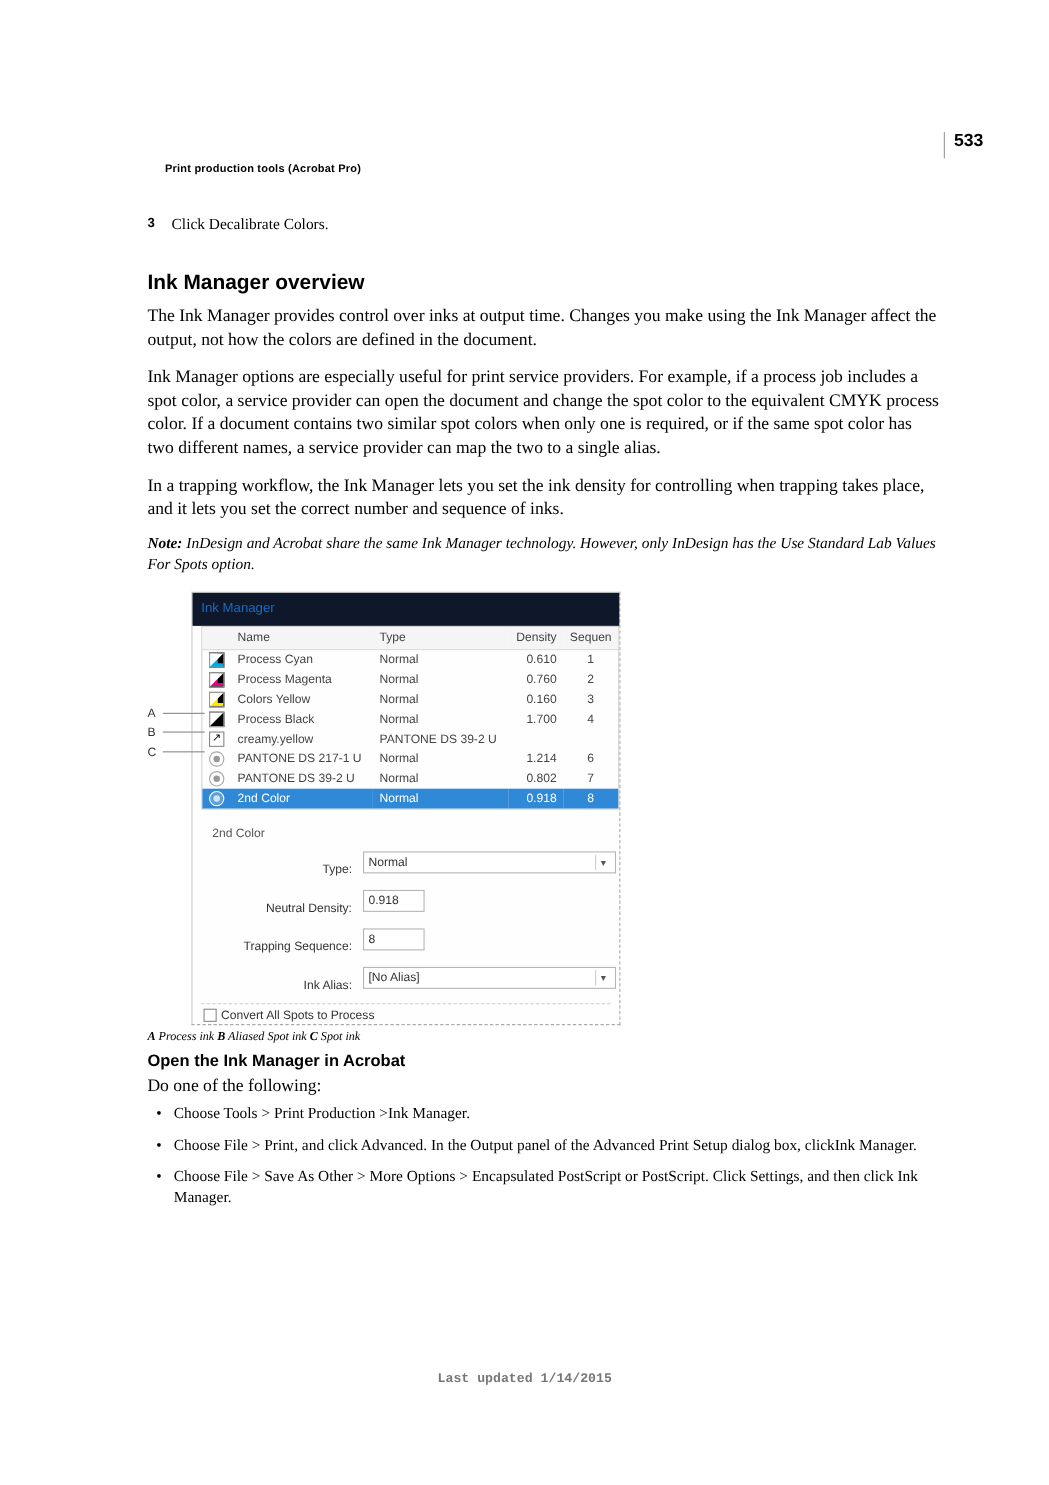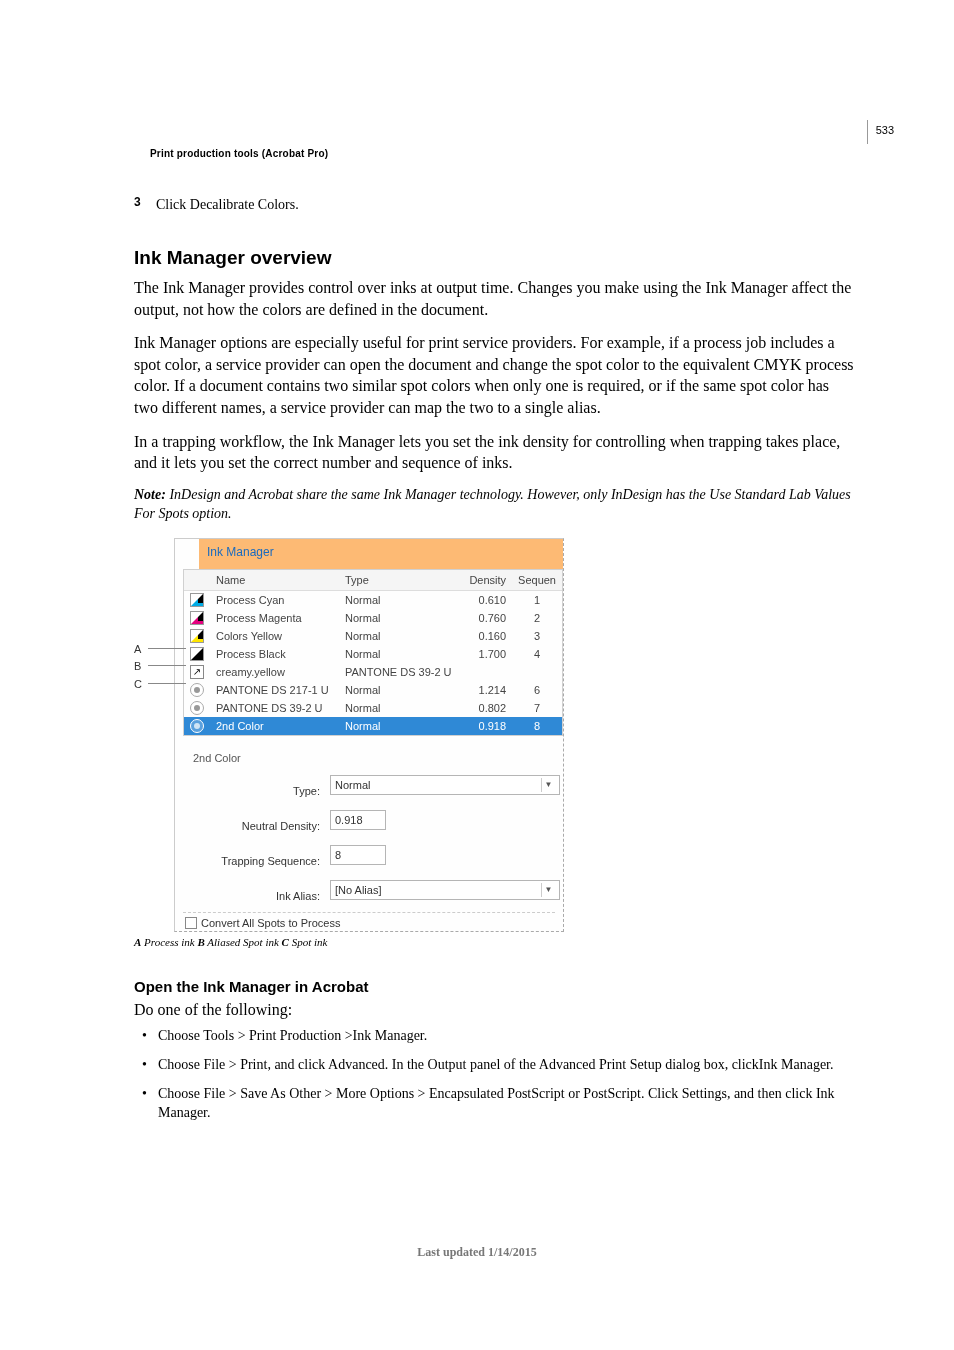--- a/index.html
+++ b/index.html
@@ -16,22 +16,22 @@
   .page-number-box {
     position: absolute;
     right: 60px;
     top: 120px;
     border-left: 1px solid #999;
     padding-left: 8px;
     height: 24px;
   }
   .page-number {
     font-family: "Myriad Pro", Arial, sans-serif;
-    font-weight: normal;
-    font-size: 11px;
+    font-weight: bold;
+    font-size: 16px;
   }
   .header-line {
     position: absolute;
     left: 134px;
     top: 148px;
     font-family: "Myriad Pro", Arial, sans-serif;
     font-weight: bold;
     font-size: 10px;
     letter-spacing: 0.2px;
     padding-left: 16px;
@@ -79,21 +79,21 @@
     font-size: 11px;
     margin: 4px 0 0 0;
   }
   .caption .lbl {
     font-weight: bold;
   }
   h3.sub {
     font-family: "Myriad Pro", Arial, sans-serif;
     font-weight: bold;
     font-size: 15px;
-    margin: 30px 0 4px 0;
+    margin: 8px 0 4px 0;
   }
   ul.bullets {
     list-style: none;
     padding: 0;
     margin: 6px 0 0 0;
   }
   ul.bullets li {
     font-size: 14px;
     line-height: 1.35;
     margin-bottom: 10px;
@@ -104,21 +104,21 @@
     content: "•";
     position: absolute;
     left: 8px;
     top: 0;
   }
   .footer {
     position: absolute;
     bottom: 90px;
     width: 954px;
     text-align: center;
-    font-family: Liberation Serif, serif;
+    font-family: Liberation Mono, monospace;
     font-weight: bold;
     font-size: 12px;
     color: #777;
   }
 
   
   .dialog-wrap {
     position: relative;
     margin: 14px 0 2px 0;
     width: 430px;
@@ -131,22 +131,21 @@
     border-left: 1px solid #ccc;
     border-top: 1px solid #ccc;
     background: #fefefe;
     margin-left: 40px;
     padding-bottom: 2px;
   }
   .dlg-title {
     color: #1a6bbf;
     font-size: 12px;
     padding: 6px 8px 10px 8px;
-    background: #fdba74;
-    margin-left: 24px;
+    background: #0f172a;
   }
   .tbl-wrap {
     border: 1px solid #d0d0d0;
     margin: 0 0 6px 8px;
   }
   table.ink {
     border-collapse: collapse;
     width: 100%;
     font-size: 11px;
   }

